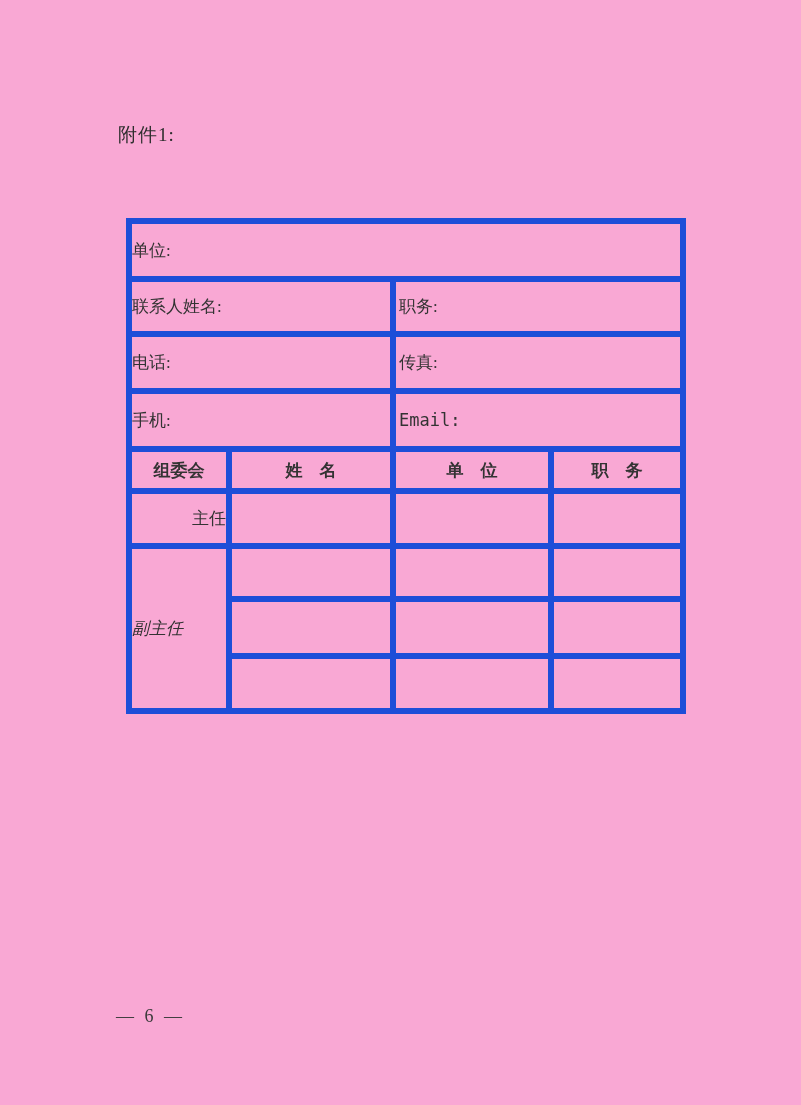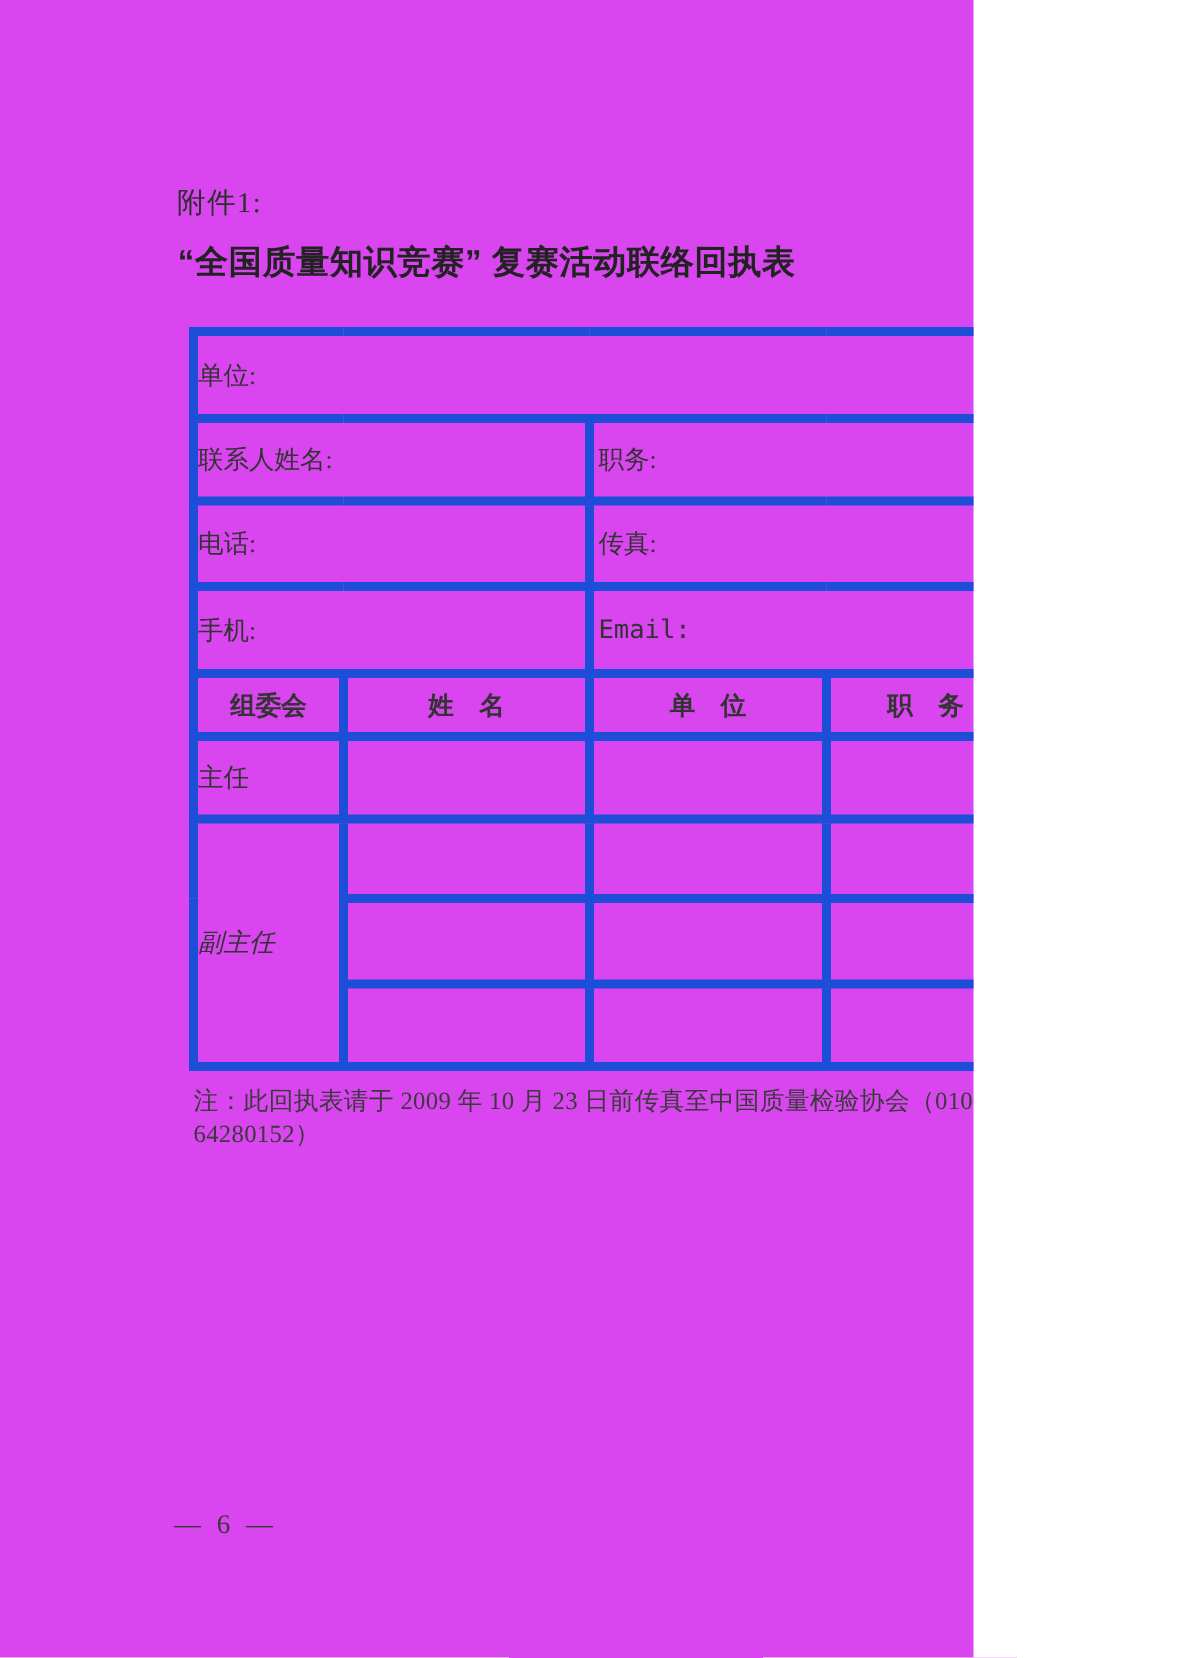--- a/index.html
+++ b/index.html
@@ -2,23 +2,23 @@
 <html><head>
 <meta charset="utf-8">
 <style>
   html, body {
     margin: 0;
     padding: 0;
     background: #ffffff;
   }
   .page {
     position: relative;
-    width: 649px;
+    width: 801px;
     height: 1105px;
-    background: #d946ef;
+    background: #f9a8d4;
     overflow: hidden;
     font-family: "Liberation Serif", serif;
     color: #2e2e2e;
   }
   .attachment {
     position: absolute;
     left: 118px;
     top: 122px;
     font-size: 19px;
     letter-spacing: 1px;
@@ -59,21 +59,21 @@
     text-align: left;
   }
   td.label-cell.right-half {
     padding-left: 3px;
   }
   tr.r1  { height: 58px; }
   tr.r2  { height: 55px; }
   tr.r3  { height: 57px; margin-left: 25px; }
   tr.r4  { height: 58px; }
   tr.hdr { height: 42px; margin-left: 24px; }
-  tr.d1  { height: 55px; }
+  tr.d1  { height: 55px; text-align: right; }
   tr.s1  { height: 53px; font-style: italic; }
   tr.s2  { height: 57px; }
   tr.s3  { height: 55px; }
   td.hdr-cell {
     text-align: center;
     font-family: "Liberation Sans", sans-serif;
     font-weight: bold;
     font-size: 18px;
     color: #2b2b2b;
   }
@@ -103,21 +103,20 @@
     letter-spacing: 3px;
   }
 </style>
 </head>
 <body>
 
 <div class="page">
 
   <div class="attachment">附件1:</div>
 
-  <h1 class="title">“全国质量知识竞赛” 复赛活动联络回执表</h1>
 
   <table class="form-table">
     <colgroup>
       <col style="width:100px">
       <col style="width:164px">
       <col style="width:158px">
       <col style="width:132px">
     </colgroup>
     <tbody>
       <tr class="r1">
@@ -159,17 +158,16 @@
         <td></td>
       </tr>
       <tr class="s3">
         <td></td>
         <td></td>
         <td></td>
       </tr>
     </tbody>
   </table>
 
-  <div class="note">注：此回执表请于 2009 年 10 月 23 日前传真至中国质量检验协会（010-64280152）</div>
 
   <div class="page-number">— 6 —</div>
 
 </div>
 
 </body></html>

